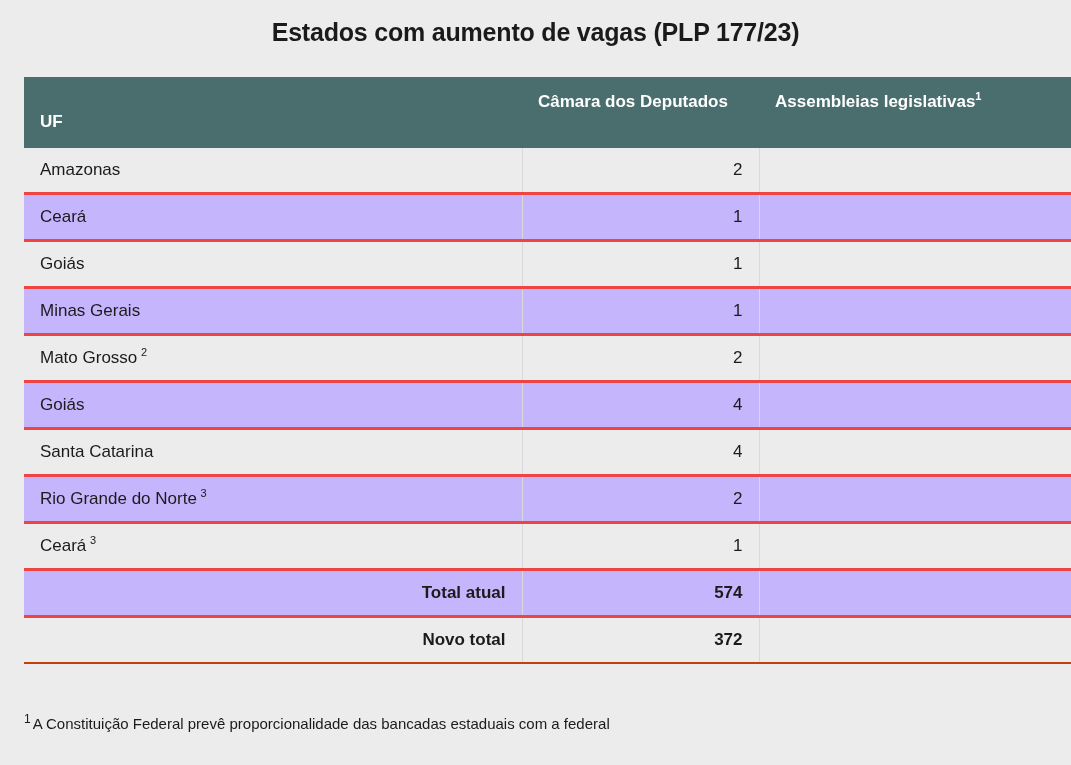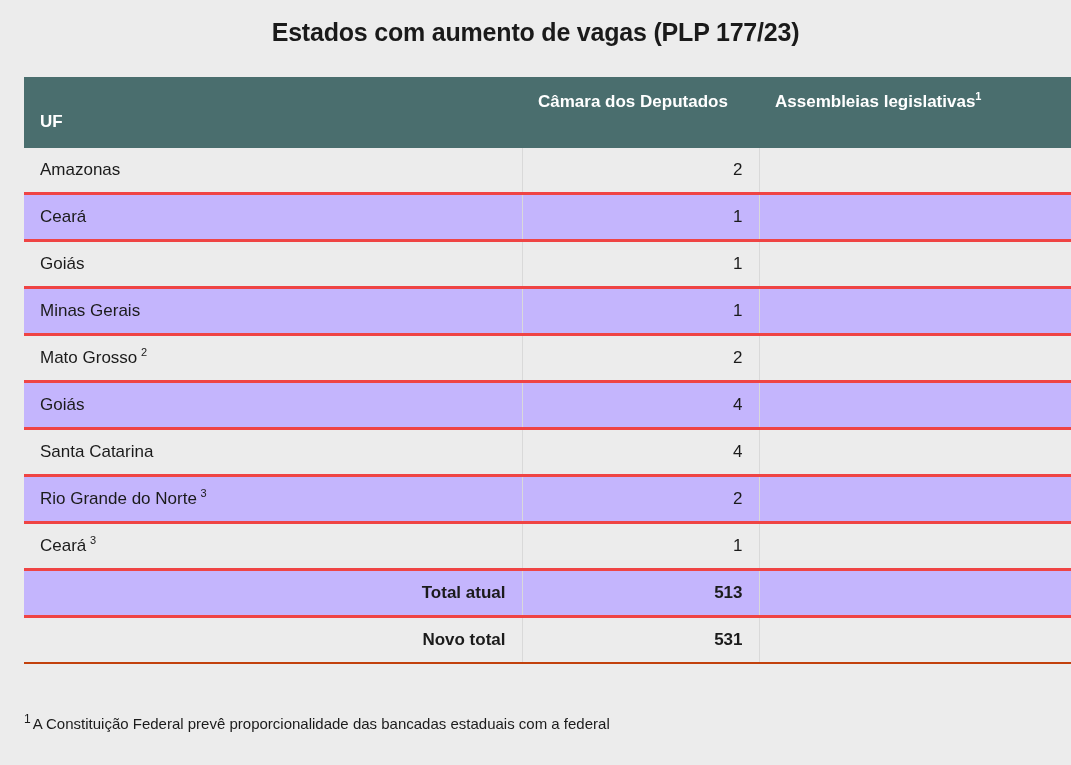--- a/index.html
+++ b/index.html
@@ -173,26 +173,26 @@
           <td class="num">2</td>
           <td class="num">6</td>
         </tr>
         <tr>
           <td><span>Ceará</span><span class="sup-sep"> </span><sup>3</sup></td>
           <td class="num">1</td>
           <td class="num">1</td>
         </tr>
         <tr class="alt total">
           <td><span>Total atual</span></td>
-          <td class="num">513</td>
+          <td class="num">574</td>
           <td class="num">1059</td>
         </tr>
         <tr class="total">
           <td><span>Novo total</span></td>
-          <td class="num">531</td>
+          <td class="num">372</td>
           <td class="num">1089</td>
         </tr>
       </tbody>
     </table>
   </div>
 
   <div class="footnotes">
     <div>
       <span class="fn-mark">1</span><span>A Constituição Federal prevê proporcionalidade das bancadas estaduais com a federal</span>
     </div>

